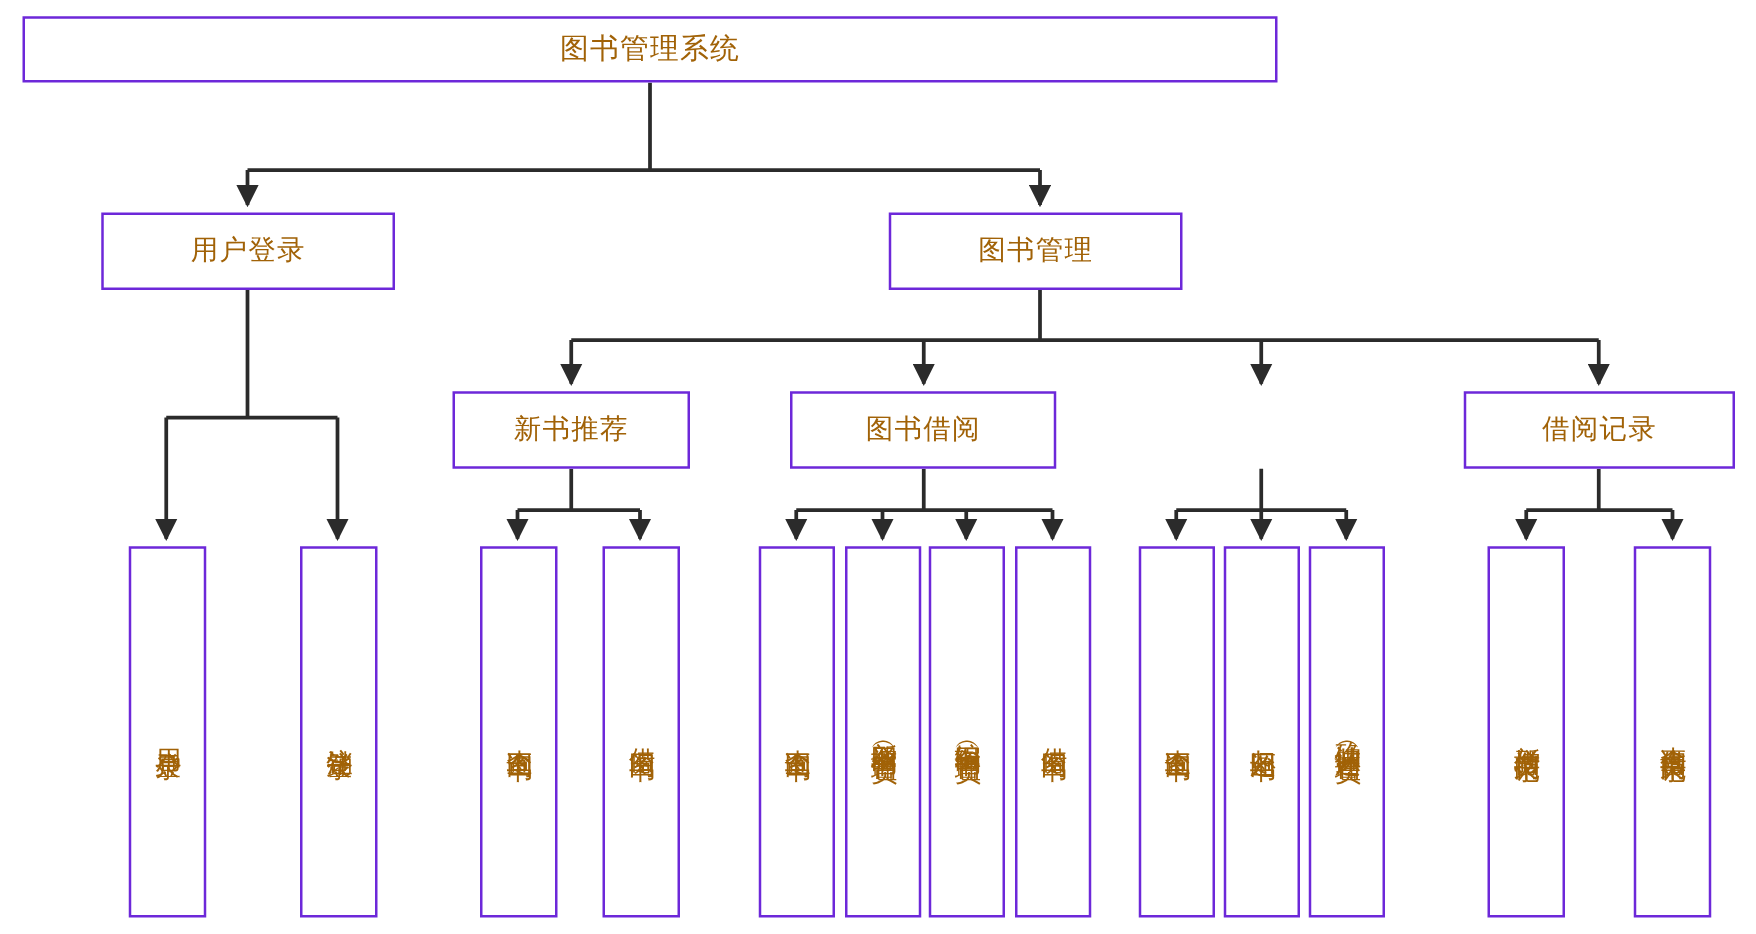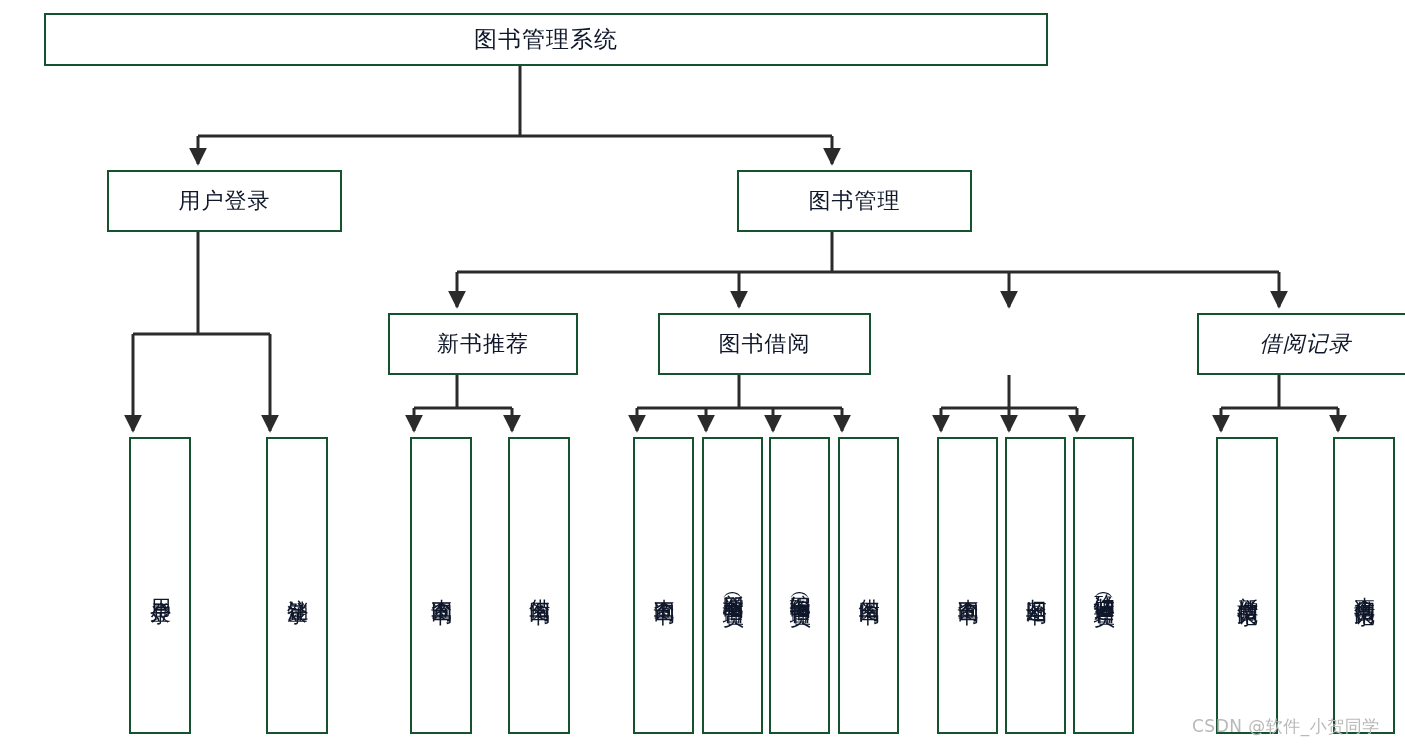--- a/index.html
+++ b/index.html
@@ -19,27 +19,26 @@
     position: absolute;
     left: 0;
     top: 0;
     width: 1405px;
     height: 747px;
     pointer-events: none;
   }
   .node {
     position: absolute;
     box-sizing: border-box;
-    border: 2px solid #14532d;
+    border: 2px solid #6d28d9;
     background: #ffffff;
     display: flex;
     align-items: center;
     justify-content: center;
-    color: #0f172a;
-    margin-left: 26px;
+    color: #a16207;
   }
   .node.horiz .label {
     font-size: 22px;
     line-height: 1.1;
     letter-spacing: 1px;
     white-space: nowrap;
   }
   .node.vert {
     align-items: center;
     justify-content: center;
@@ -128,21 +127,21 @@
   <div class="node horiz" style="left:362px; top:313px; width:190px; height:62px;">
     <span class="label">新书推荐</span>
   </div>
 
   <div class="node horiz" style="left:711px; top:170px; width:235px; height:62px;">
     <span class="label">图书管理</span>
   </div>
   <div class="node horiz" style="left:632px; top:313px; width:213px; height:62px;">
     <span class="label">图书借阅</span>
   </div>
-  <div class="node horiz" style="left:1171px; top:313px; width:217px; height:62px;font-style:italic;">
+  <div class="node horiz" style="left:1171px; top:313px; width:217px; height:62px;">
     <span class="label">借阅记录</span>
   </div>
 
   <div class="node vert" style="left:103px; top:437px; width:62px; height:297px;">
     <span class="label">用户登录</span>
   </div>
   <div class="node vert" style="left:240px; top:437px; width:62px; height:297px;">
     <span class="label">注销登录</span>
   </div>
 
@@ -176,15 +175,14 @@
     <span class="label">确认归还（管理员）</span>
   </div>
 
   <div class="node vert" style="left:1190px; top:437px; width:62px; height:297px;">
     <span class="label">新增借阅记录</span>
   </div>
   <div class="node vert" style="left:1307px; top:437px; width:62px; height:297px;">
     <span class="label">查询借阅记录</span>
   </div>
 
-  <div class="watermark" style="left:1192px; top:715px;">CSDN @软件_小贺同学</div>
 
 </div>
 
 </body></html>

